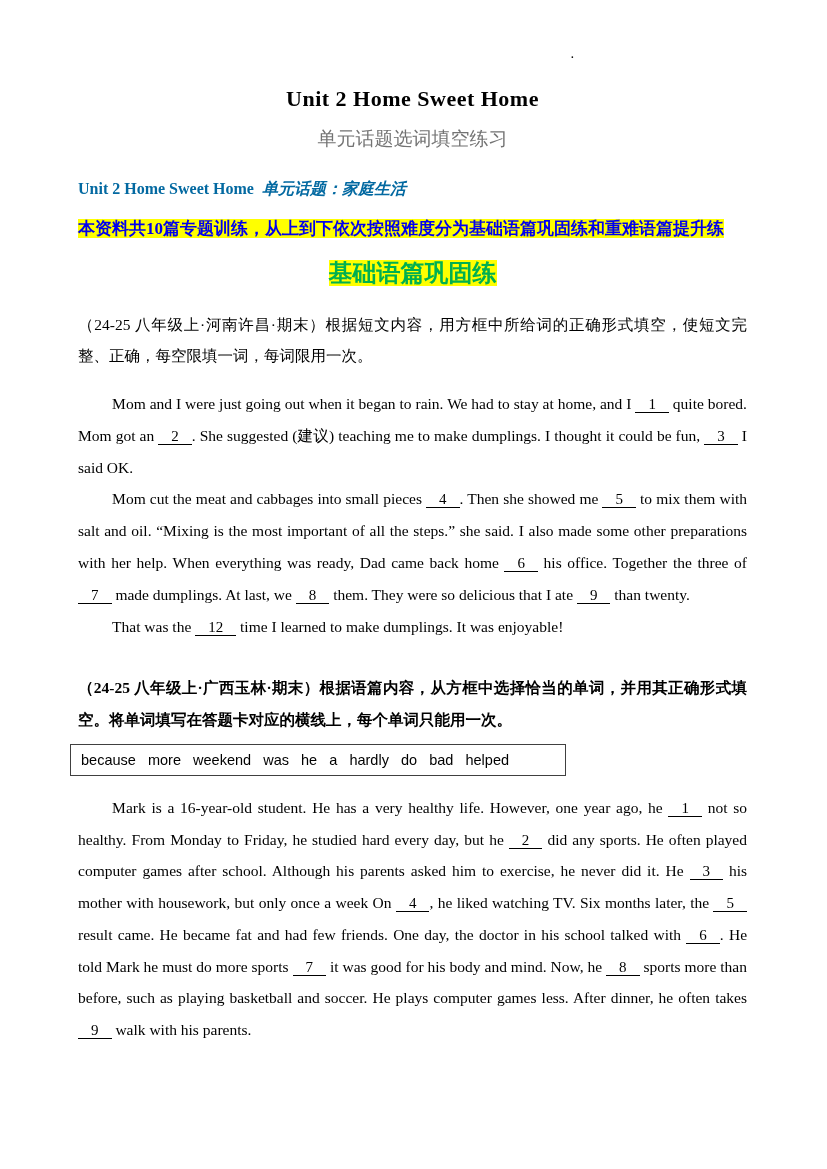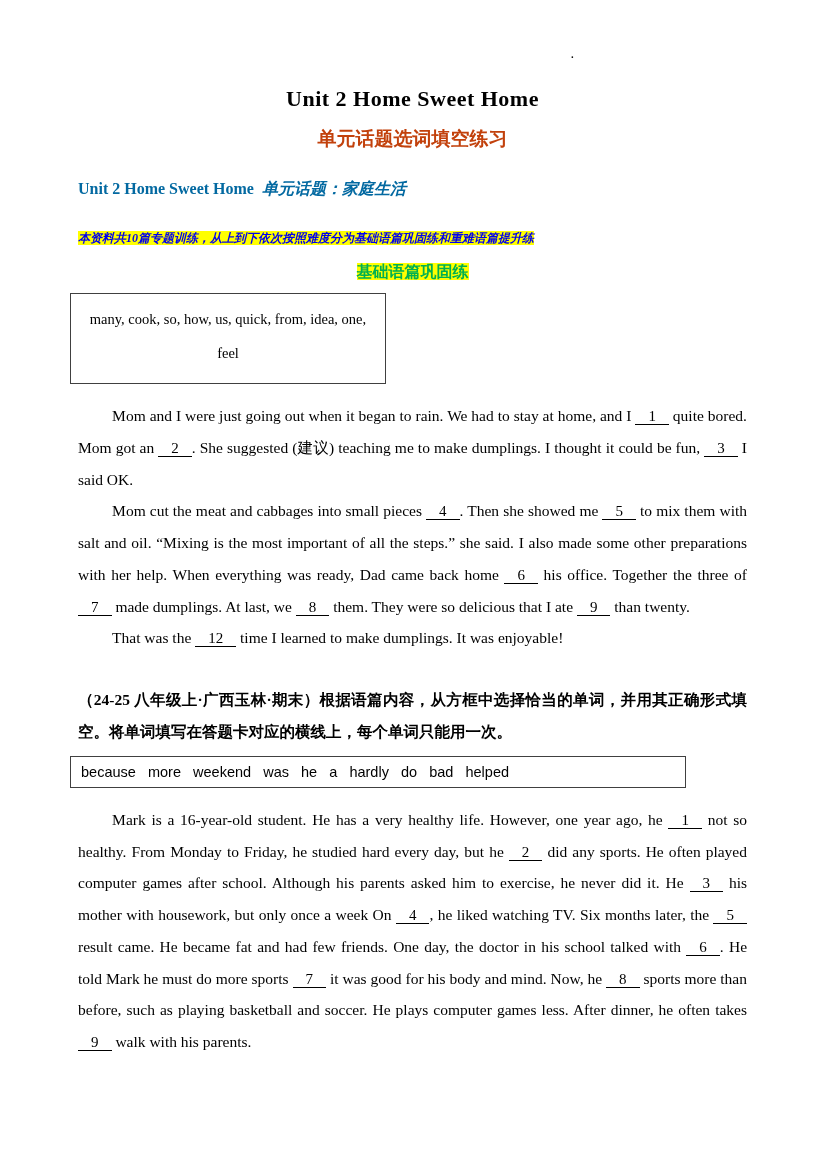--- a/index.html
+++ b/index.html
@@ -18,32 +18,32 @@
   }
   .corner-mark {
     position: absolute; top: 50px; left: 570px;
     font-size: 14px; color: #000;
   }
   .title {
     text-align: center; font-size: 22px; font-weight: bold;
     margin-top: 34px; letter-spacing: 0.5px;
   }
   .subtitle {
-    text-align: center; font-size: 19px; font-weight: bold;
-    color: #c2410c; margin-top: 14px;
+    text-align: center; font-size: 19px; font-weight: normal;
+    color: #737373; margin-top: 14px;
   }
   .unit-line {
     margin-top: 27px; font-size: 16px; font-weight: bold; color: #0369a1;
   }
   .unit-line .zh-part { font-style: italic; margin-left: 4px; }
-  .notice-line { margin-top: 30px; font-size: 12px; line-height: 1.45; font-style: italic; }
+  .notice-line { margin-top: 17px; font-size: 17px; line-height: 1.45; }
   .hl-blue {
     background: #FFFF00; color: #0000EE; font-weight: bold;
   }
-  .section-title { margin-top: 15px; text-align: center; font-size: 16px; }
+  .section-title { margin-top: 15px; text-align: center; font-size: 24px; }
   .hl-green {
     background: #FFFF00; color: #00B050; font-weight: bold;
   }
   .instructions {
     margin-top: 20px; font-size: 15.5px; line-height: 2.05;
     text-align: justify;
   }
   .instructions.second { margin-top: 30px; font-weight: bold; }
   .word-box {
     border: 1.5px solid #404040;
@@ -51,21 +51,21 @@
     background: #fff;
   }
   .word-box.box1 {
     width: 316px;
     padding: 9px 8px 13px 8px;
     text-align: center;
     font-size: 14.5px;
     line-height: 2.3;
   }
   .word-box.box2 {
-    width: 616px;
+    width: 496px;
     margin-top: 8px;
     padding: 7px 10px;
     font-size: 14.5px;
     font-family: "Liberation Sans", "DejaVu Sans", sans-serif;
     white-space: pre-wrap;
   }
   .passages { margin-top: 16px; }
   .passage {
     font-size: 15.5px; line-height: 2.05; text-align: justify;
     text-indent: 2.2em;
@@ -94,25 +94,22 @@
   </p>
 
   <p class="notice-line">
     <span class="hl-blue">本资料共10篇专题训练，从上到下依次按照难度分为基础语篇巩固练和重难语篇提升练</span>
   </p>
 
   <h3 class="section-title">
     <span class="hl-green">基础语篇巩固练</span>
   </h3>
 
+  <p class="instructions">（24-25 八年级上·河南许昌·期末）根据短文内容，用方框中所给词的正确形式填空，使短文完整、正确，每空限填一词，每词限用一次。</p>
 
-  <div class="word-box box1" style="margin-top:10px;">
-    <div>many, cook, so, how, us, quick, from, idea, one,</div>
-    <div>feel</div>
-  </div>
 
   <div class="passages">
     <p class="passage">Mom and I were just going out when it began to rain. We had to stay at home, and I <span class="blank">1</span> quite bored. Mom got an <span class="blank">2</span>. She suggested (建议) teaching me to make dumplings. I thought it could be fun, <span class="blank">3</span> I said OK.</p>
     <p class="passage">Mom cut the meat and cabbages into small pieces <span class="blank">4</span>. Then she showed me <span class="blank">5</span> to mix them with salt and oil. “Mixing is the most important of all the steps.” she said. I also made some other preparations with her help. When everything was ready, Dad came back home <span class="blank">6</span> his office. Together the three of <span class="blank">7</span> made dumplings. At last, we <span class="blank">8</span> them. They were so delicious that I ate <span class="blank">9</span> than twenty.</p>
     <p class="passage">That was the <span class="blank">12</span> time I learned to make dumplings. It was enjoyable!</p>
   </div>
 
   <p class="instructions second">（24-25 八年级上·广西玉林·期末）根据语篇内容，从方框中选择恰当的单词，并用其正确形式填空。将单词填写在答题卡对应的横线上，每个单词只能用一次。</p>
 
   <div class="word-box box2">because   more   weekend   was   he   a   hardly   do   bad   helped</div>

